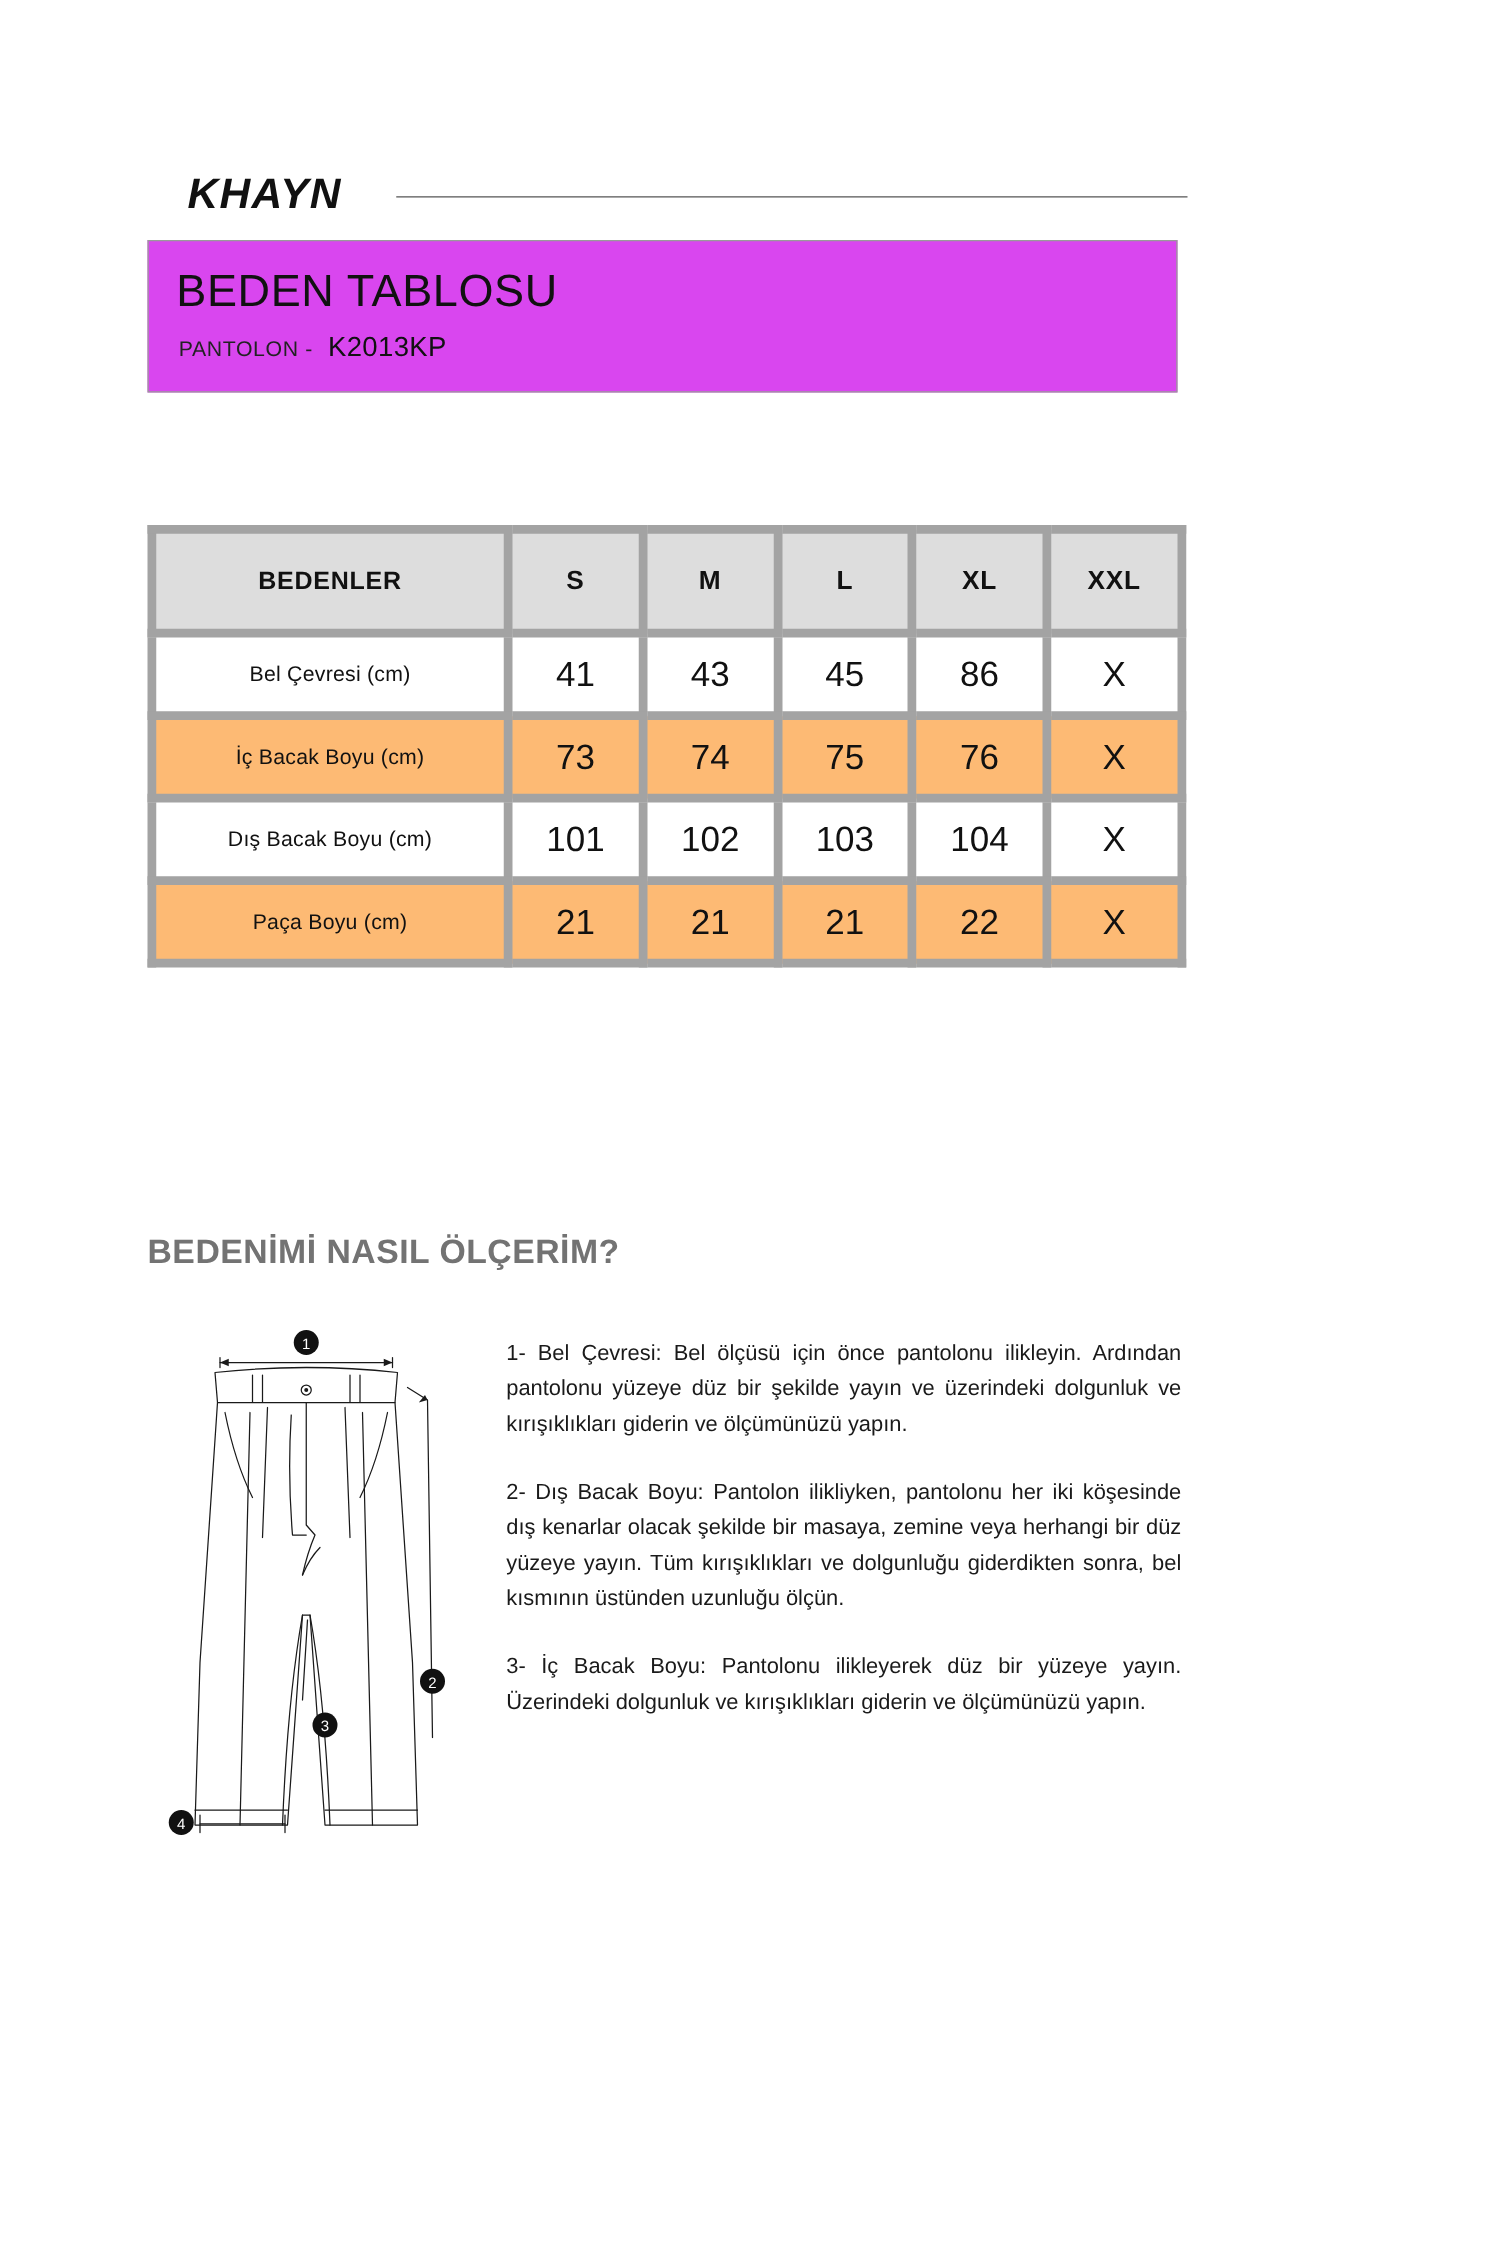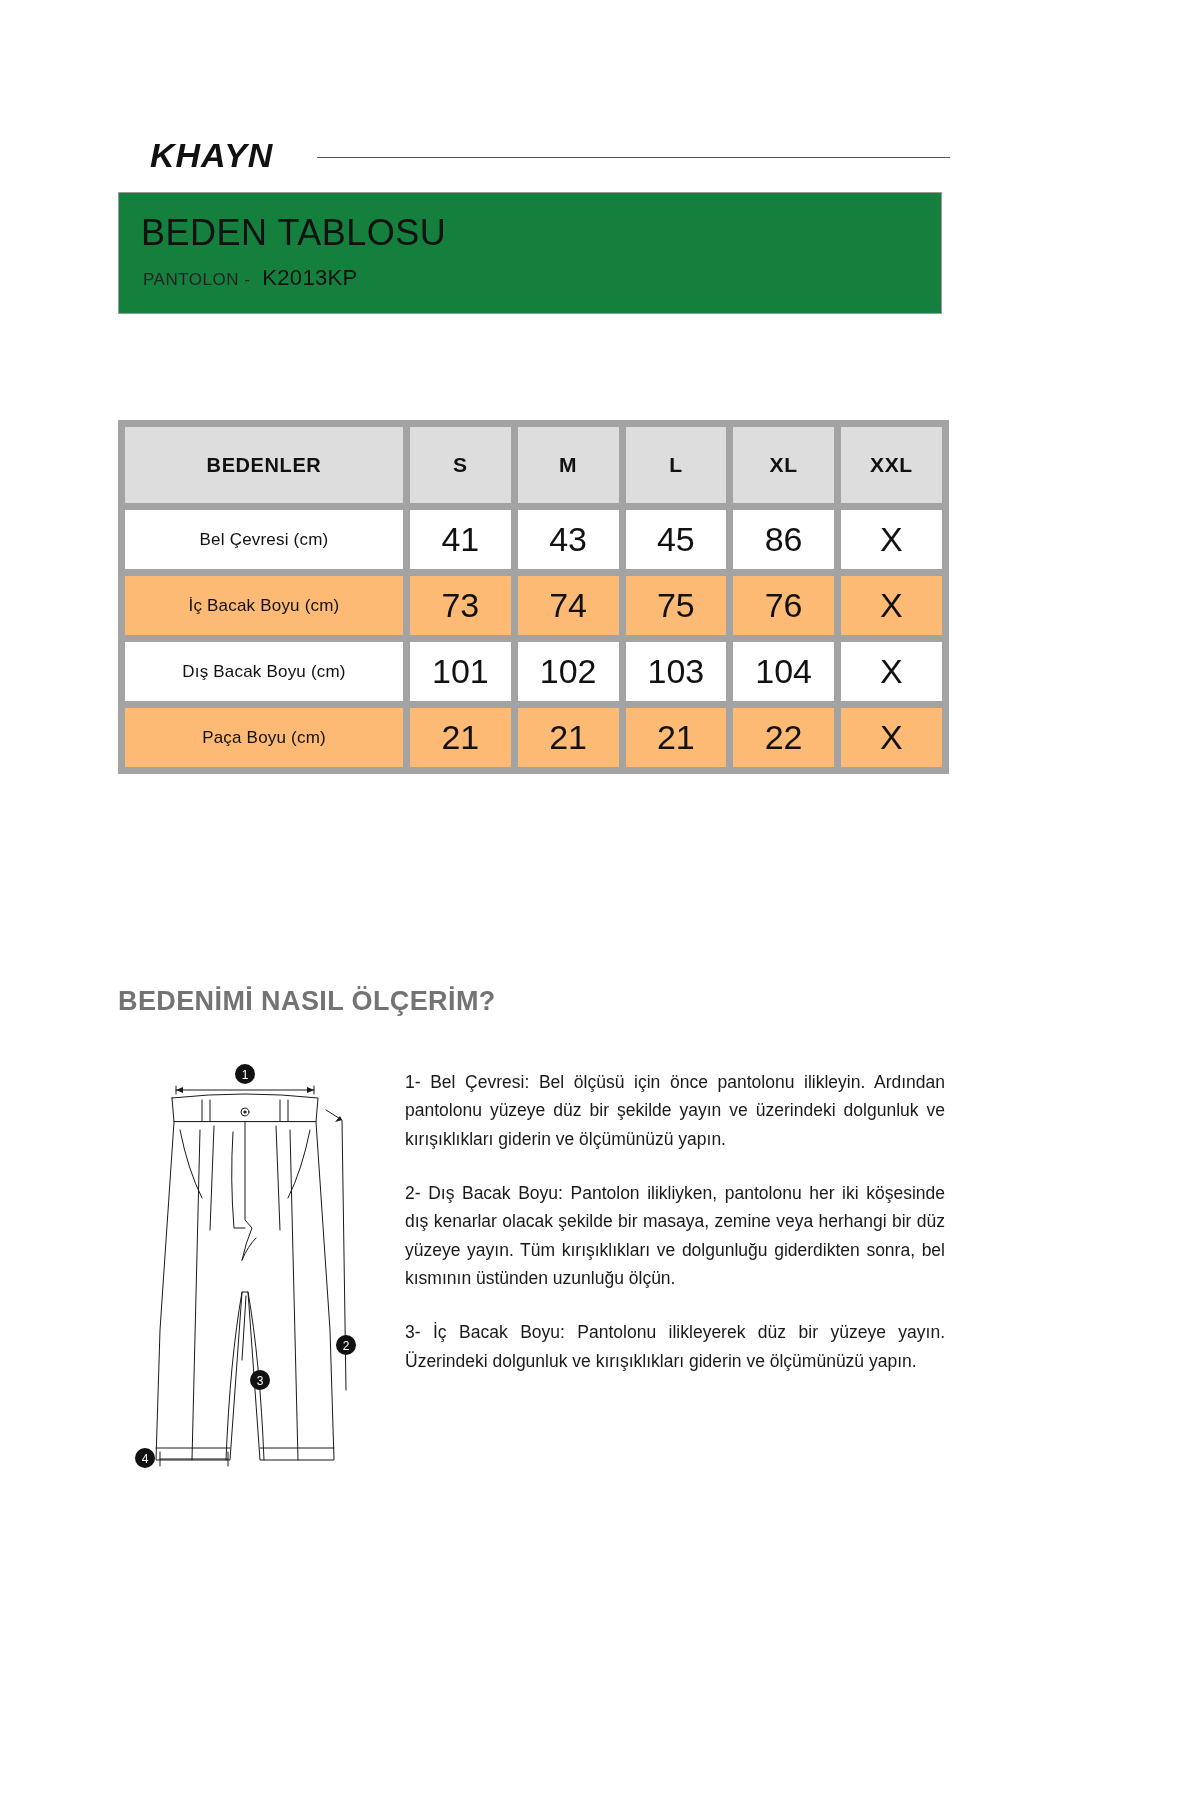--- a/index.html
+++ b/index.html
@@ -54,21 +54,21 @@
 
   
   .title-box {
     position: absolute;
     left: 118px;
     top: 192px;
     width: 824px;
     height: 122px;
     border: 1px solid #9a9a9a;
     box-sizing: border-box;
-    background: #15803d;
+    background: #d946ef;
   }
   .title-main {
     position: absolute;
     left: 22px;
     top: 22px;
     font-size: 36px;
     font-weight: 400;
     letter-spacing: 0.5px;
     color: #111111;
     line-height: 1;
@@ -124,21 +124,21 @@
   .size-table tbody tr.row-shaded td { background: #fdba74; }
   .size-table tbody tr.row-plain  td { background: #ffffff; }
 
   td.cell-label {
     font-size: 17px;
     font-weight: 400;
     color: #111111;
     letter-spacing: 0.2px;
   }
   td.cell-value {
-    font-size: 34px;
+    font-size: 28px;
     font-weight: 400;
     color: #111111;
   }
 
   
   .how-heading {
     position: absolute;
     left: 118px;
     top: 986px;
     font-size: 27px;

